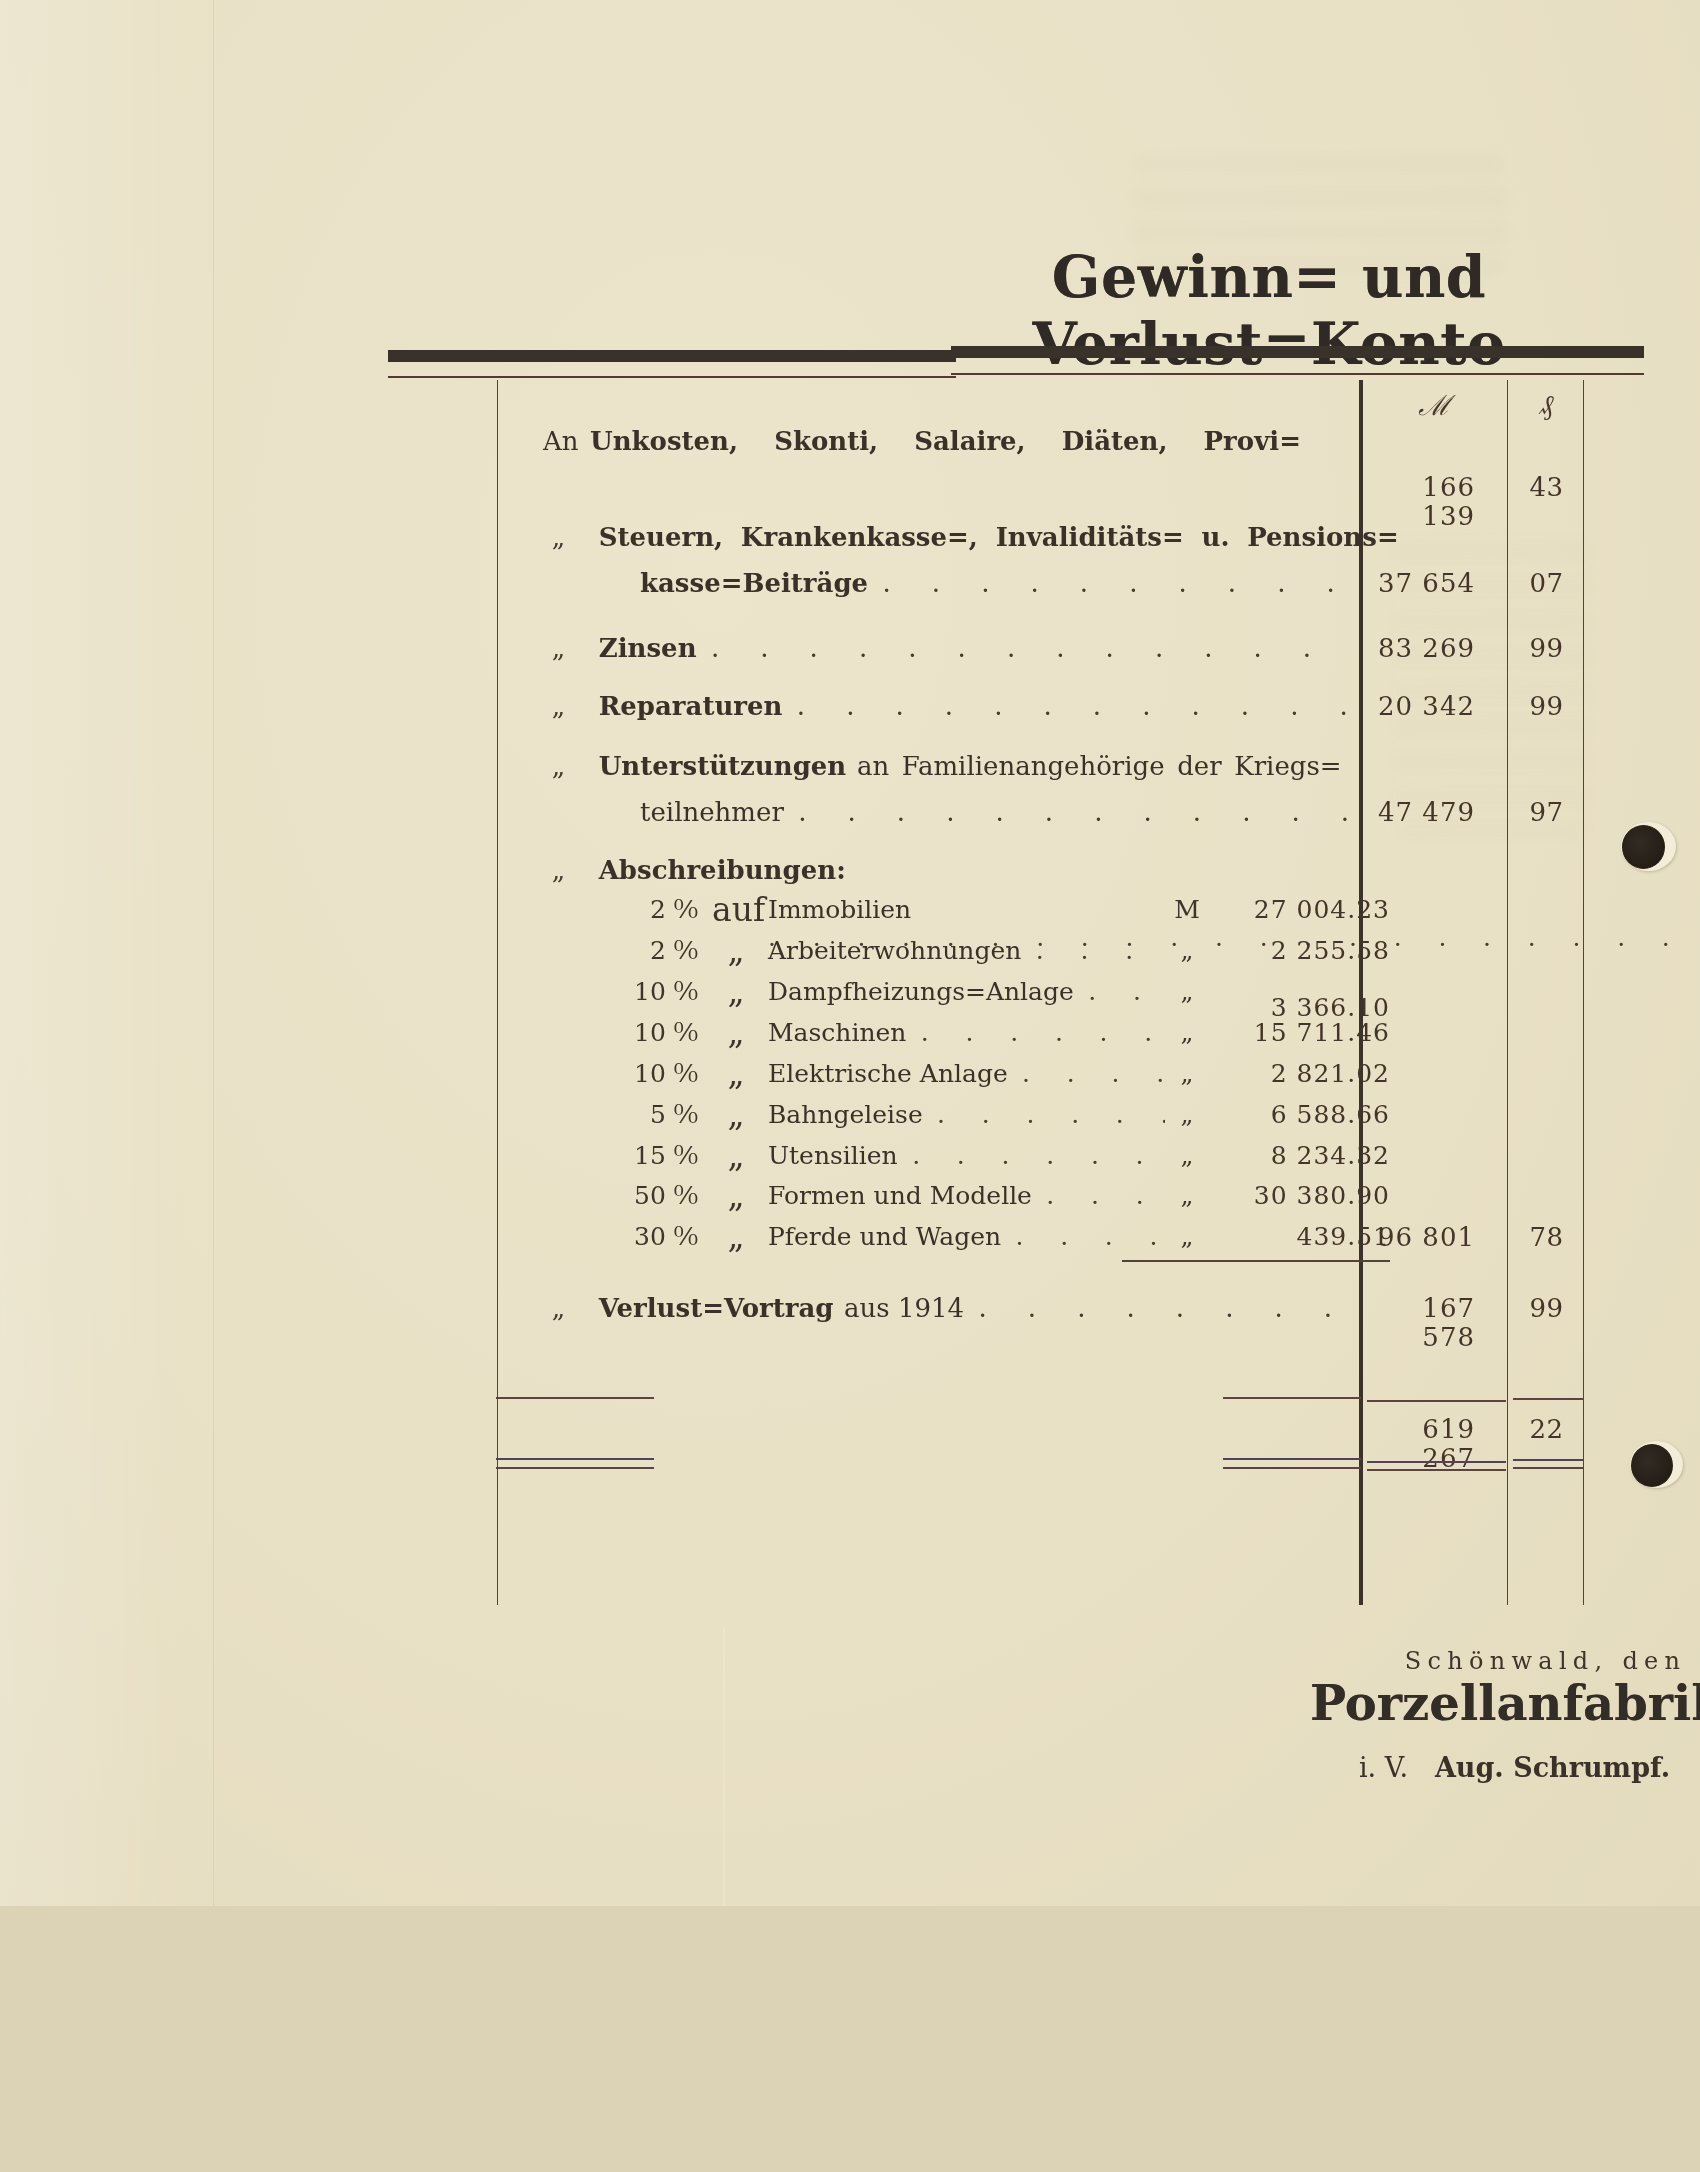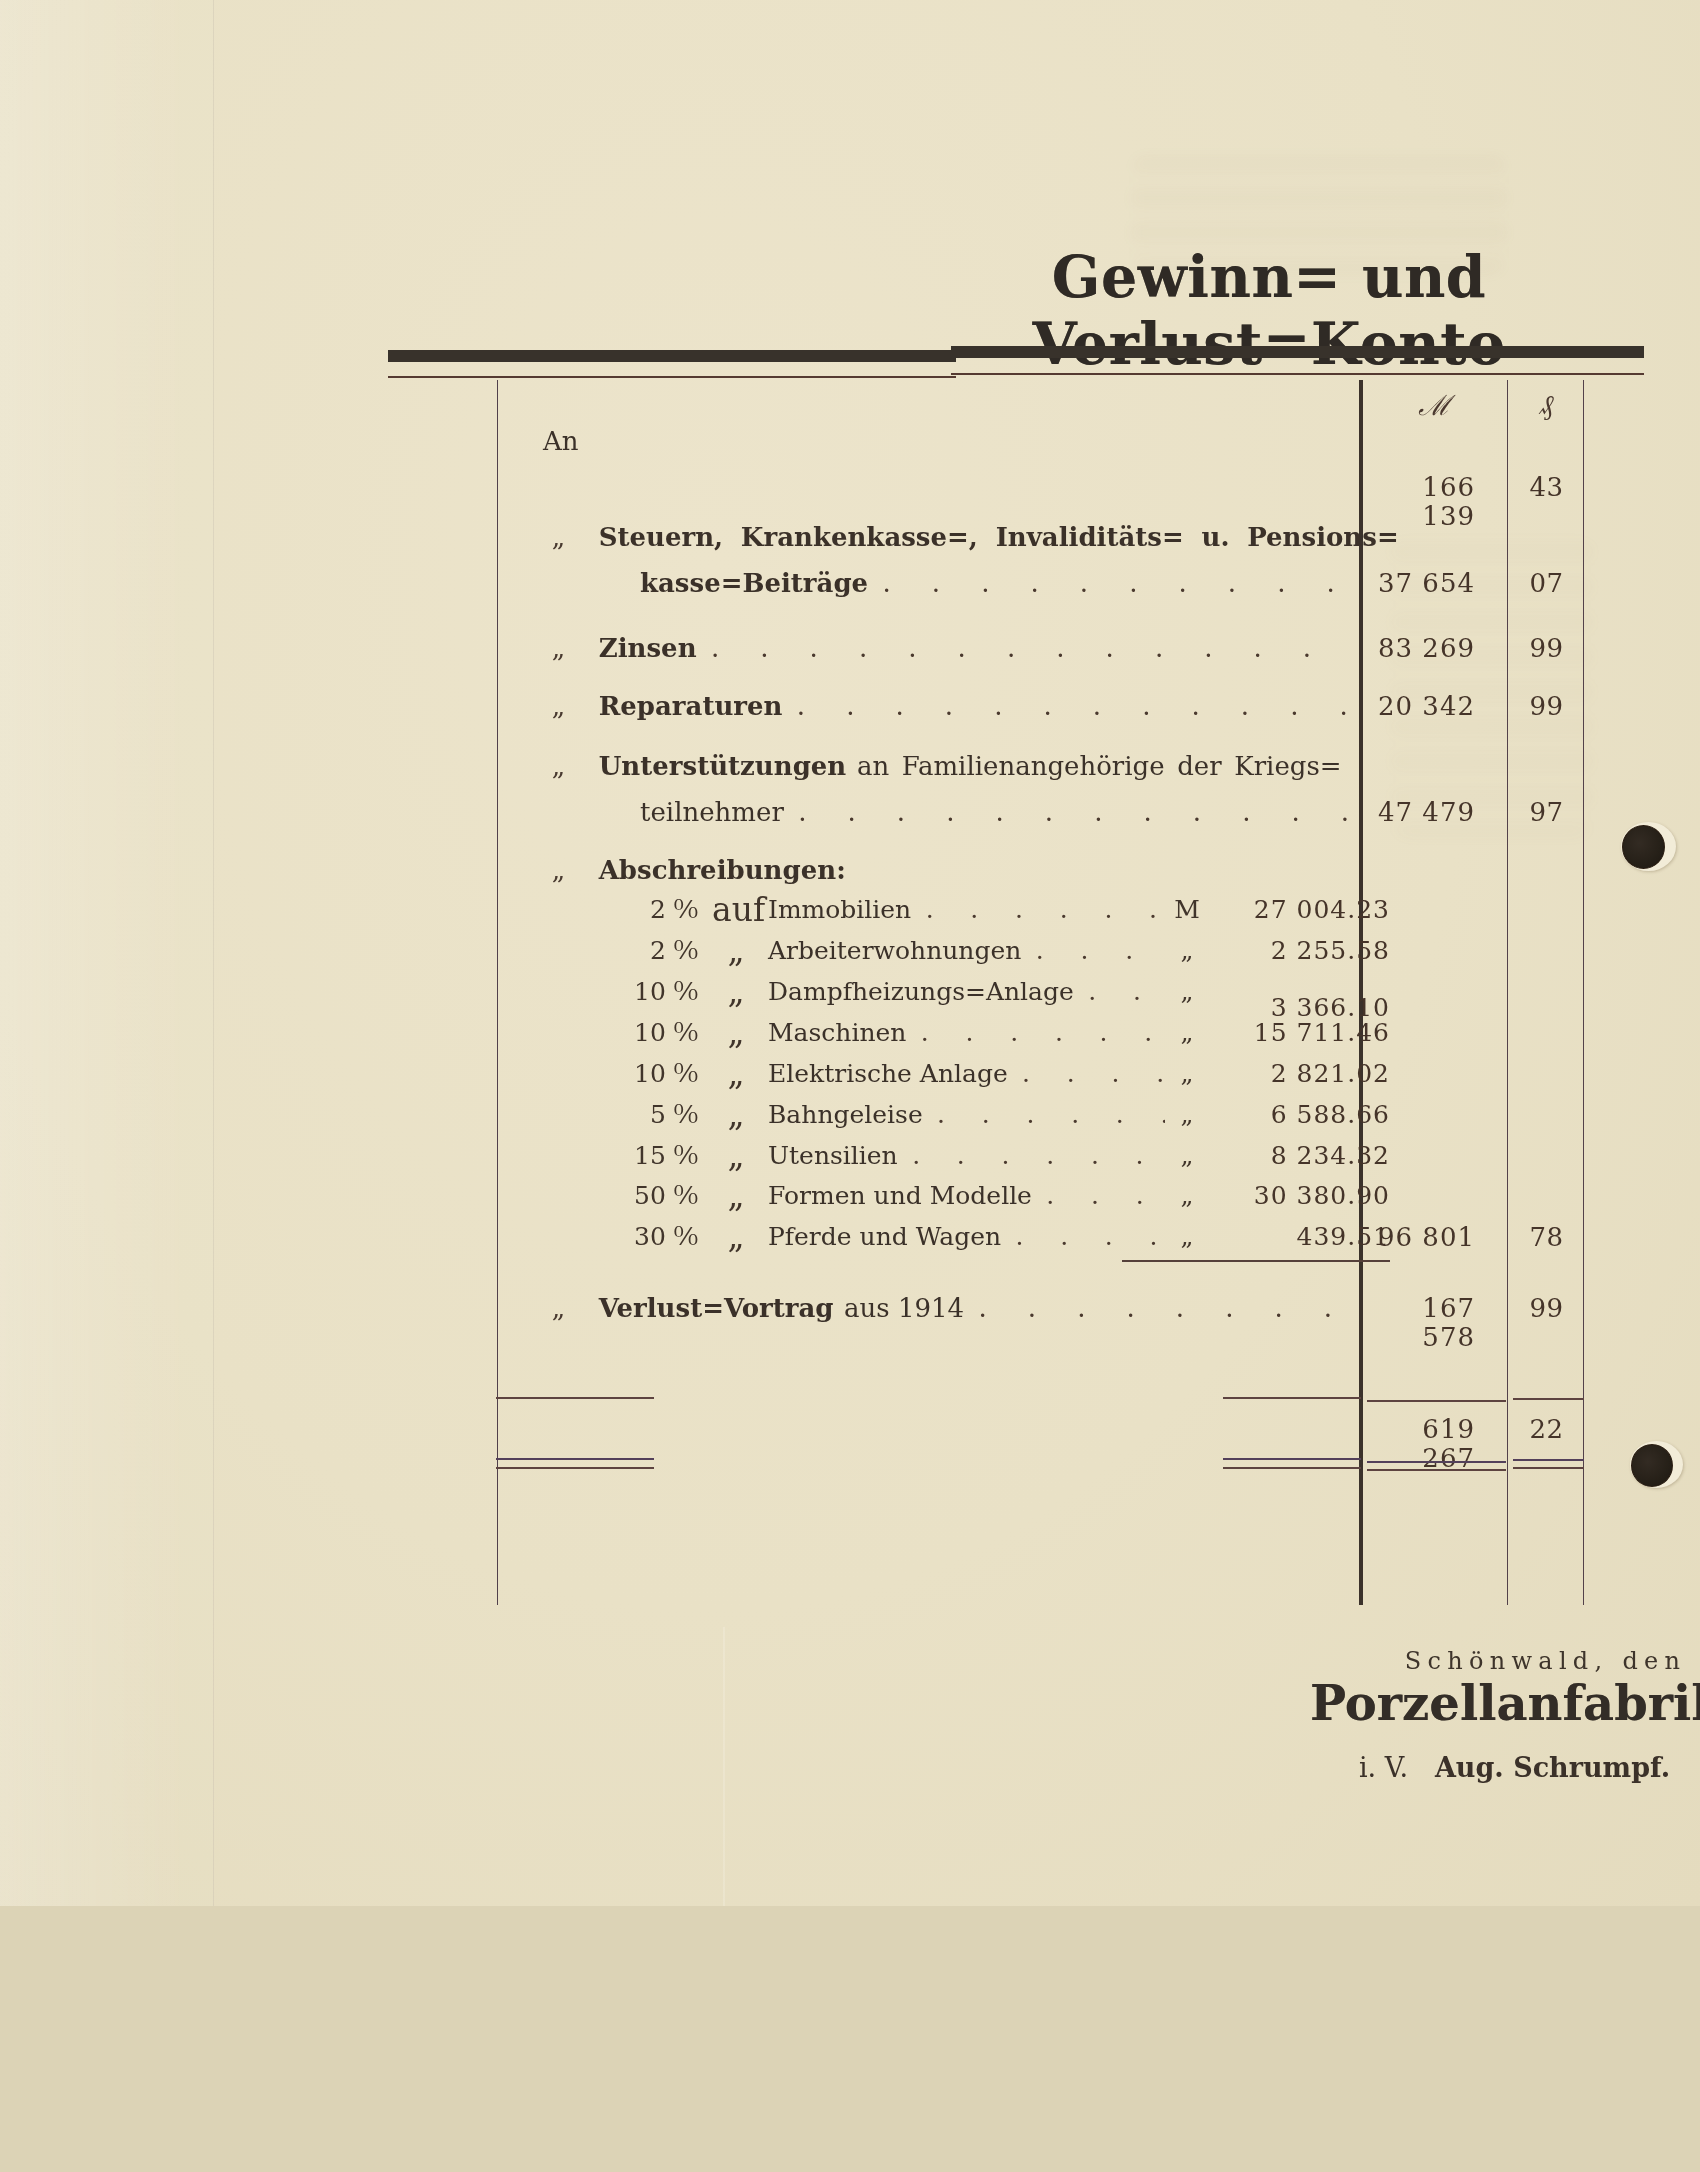--- a/index.html
+++ b/index.html
@@ -97,20 +97,21 @@
   <div class="abs vline" style="left:497px;width:1.4px;background:#51404b;"></div>
   <div class="abs vline" style="left:1359px;width:3.9px;background:#3b322b;"></div>
   <div class="abs vline" style="left:1507px;width:1.4px;background:#53414a;"></div>
   <div class="abs vline" style="left:1583px;width:1.4px;background:#53414a;"></div>
 
   <div class="abs colhead" style="left:1363px;top:385px;width:143px;">ℳ</div>
   <div class="abs colhead" style="left:1510px;top:388px;width:73px;">₰</div>
 
   <div class="abs tline" style="top:427px;">
     <span class="pfx">An</span>
+    <span class="b spread">Unkosten, Skonti, Salaire, Diäten, Provi=</span>
   </div>
   <div class="abs mval" style="top:473px;">166 139</div>
   <div class="abs pfval" style="top:473px;">43</div>
 
   <div class="abs tline" style="top:523px;">
     <span class="pfx q">„</span>
     <span class="b spread-sm">Steuern, Krankenkasse=, Invaliditäts= u. Pensions=</span>
   </div>
   <div class="abs tline ind" style="top:569px;">
     <span class="b">kasse=Beiträge</span>
@@ -152,21 +153,21 @@
   <div class="abs mval" style="top:798px;">47 479</div>
   <div class="abs pfval" style="top:798px;">97</div>
 
   <div class="abs tline" style="top:856px;">
     <span class="pfx q">„</span>
     <span class="b">Abschreibungen:</span>
   </div>
 
   <div class="abs dpct" style="top:896px;">2 ⁰⁄₀</div>
   <div class="abs dconn" style="top:896px;">auf</div>
-  <div class="abs dlab" style="top:896px;">
+  <div class="abs dlab" style="top:896px;flex-direction:column;">
     <span>Immobilien</span>
     <span class="gap"></span>
       <span class="leader"></span>
   </div>
   <div class="abs dcur" style="top:896px;">M</div>
   <div class="abs damt" style="top:896px;">27 004.23</div>
 
   <div class="abs dpct" style="top:937px;">2 ⁰⁄₀</div>
   <div class="abs dconn" style="top:937px;">„</div>
   <div class="abs dlab" style="top:937px;">

